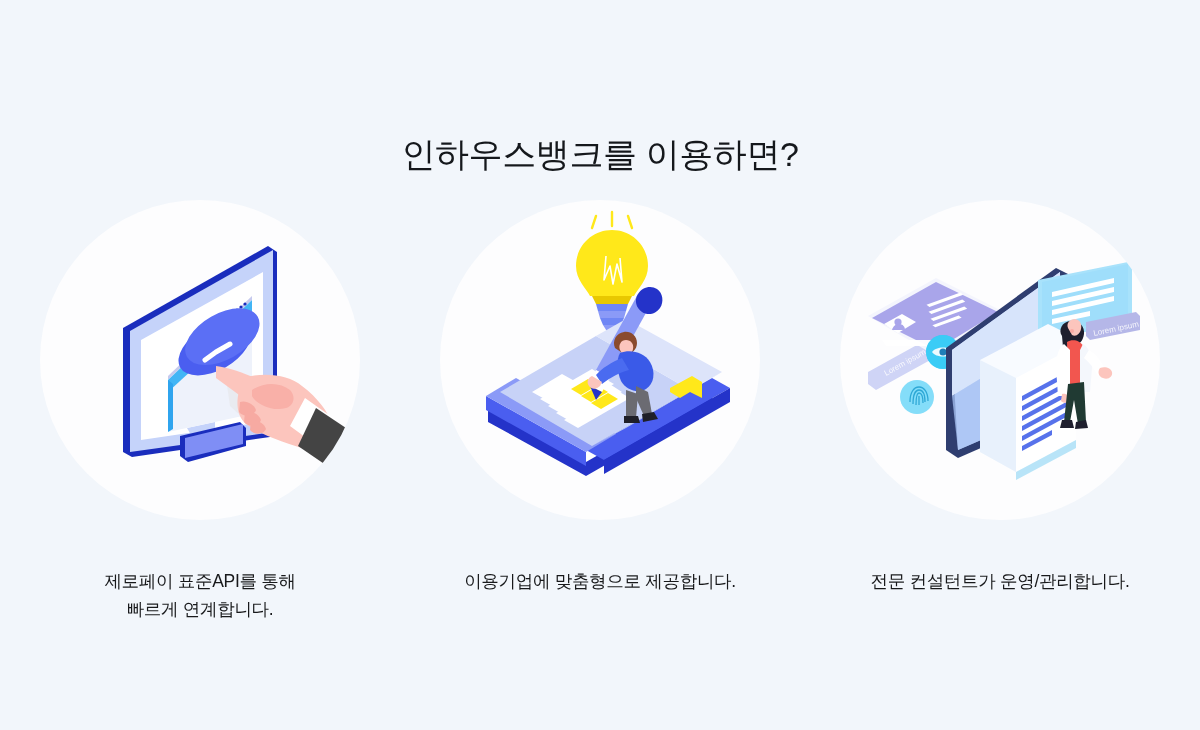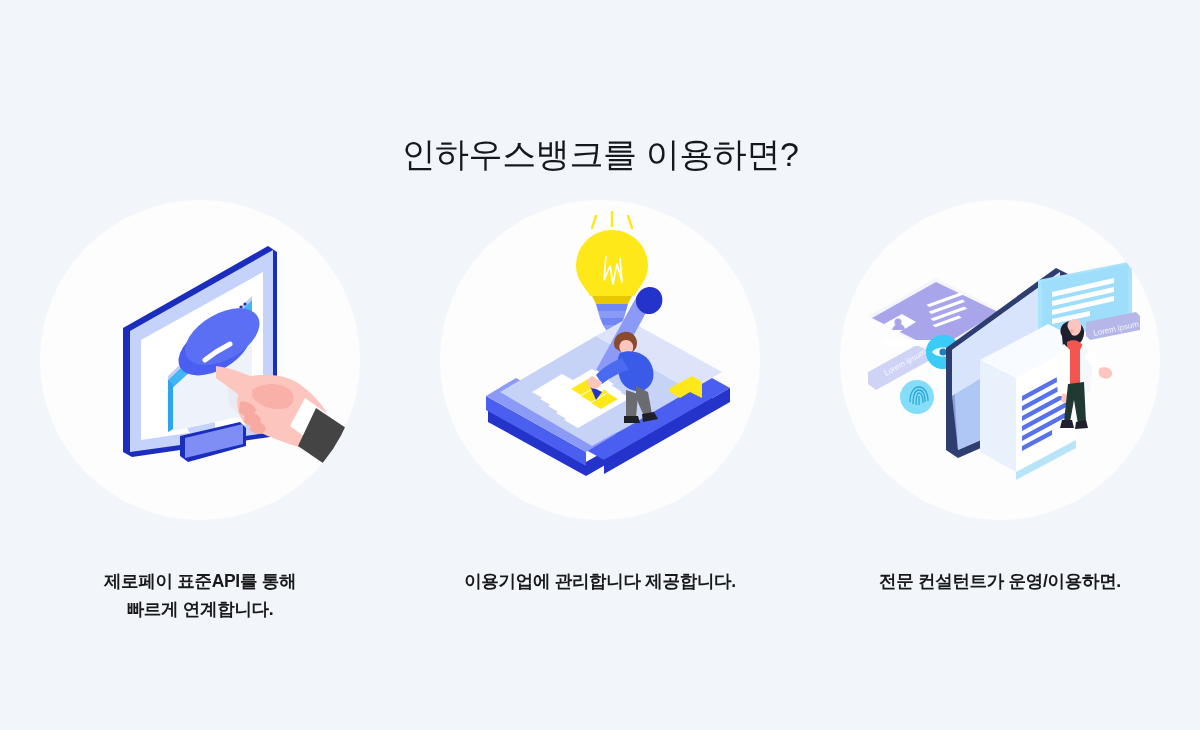--- a/index.html
+++ b/index.html
@@ -58,21 +58,21 @@
     position: absolute;
     left: 0;
     top: 0;
     width: 320px;
     height: 320px;
   }
   .caption {
     margin-top: 47px;
     text-align: center;
     font-size: 17.5px;
-    font-weight: 700;
+    font-weight: 400;
     line-height: 1.62;
     color: #18191b;
     letter-spacing: -0.3px;
     white-space: pre-line;
   }
 </style>
 </head>
 <body>
 
 <div class="page">
@@ -193,21 +193,21 @@
           <path d="M182 158 C172 162 162 168 156 175 L162 184 C170 178 180 172 189 170 Z" fill="#4a6bf0"></path>
           <path d="M152 176 C148 178 146 182 149 186 C152 190 157 189 160 186 L162 182 Z" fill="#fcc5bd"></path>
 
           <path d="M196 186 L208 192 L212 214 L204 216 L196 198 Z" fill="#6b6b72"></path>
           <path d="M186 190 L198 194 L196 218 L186 218 Z" fill="#6b6b72"></path>
 
           <path d="M184 216 L198 216 L200 223 L184 223 Z" fill="#1f1f28"></path>
           <path d="M202 214 L214 212 L218 219 L203 222 Z" fill="#1f1f28"></path>
         </svg>
       </div>
-      <div class="caption">이용기업에 관리합니다 제공합니다.</div>
+      <div class="caption">이용기업에 맞춤형으로 제공합니다.</div>
     </div>
 
     <div class="card">
       <div class="circle">
         <svg viewBox="0 0 320 320">
 
           <g>
             <path d="M28 172 L104 130 L112 136 L112 148 L36 190 L28 184 Z" fill="#cfd4f6"></path>
             <text x="46" y="176" transform="rotate(-29 46 176)" font-family="Liberation Sans, sans-serif" font-size="8" fill="#ffffff" opacity="0.85">Lorem ipsum</text>
           </g>
@@ -303,17 +303,17 @@
             <path d="M220 172 C218 180 219 190 222 196 L228 194 C226 188 226 180 227 174 Z" fill="#ffffff"></path>
             <path d="M222 194 C225 193 229 195 229 199 C229 203 224 204 221 201 Z" fill="#fcc5bd"></path>
 
             <path d="M228 184 L244 182 L246 222 L238 224 L234 200 L230 222 L224 222 Z" fill="#203a33"></path>
 
             <path d="M222 220 L232 220 L234 228 L220 228 Z" fill="#1f1f2e"></path>
             <path d="M236 222 L246 220 L248 228 L235 229 Z" fill="#1f1f2e"></path>
           </g>
         </svg>
       </div>
-      <div class="caption">전문 컨설턴트가 운영/이용하면.</div>
+      <div class="caption">전문 컨설턴트가 운영/관리합니다.</div>
     </div>
 
   </div>
 </div>
 
 </body></html>

